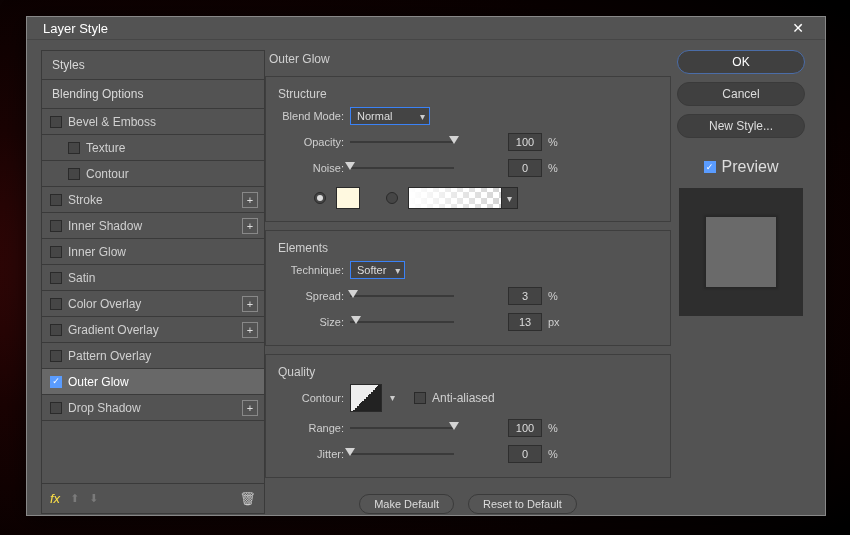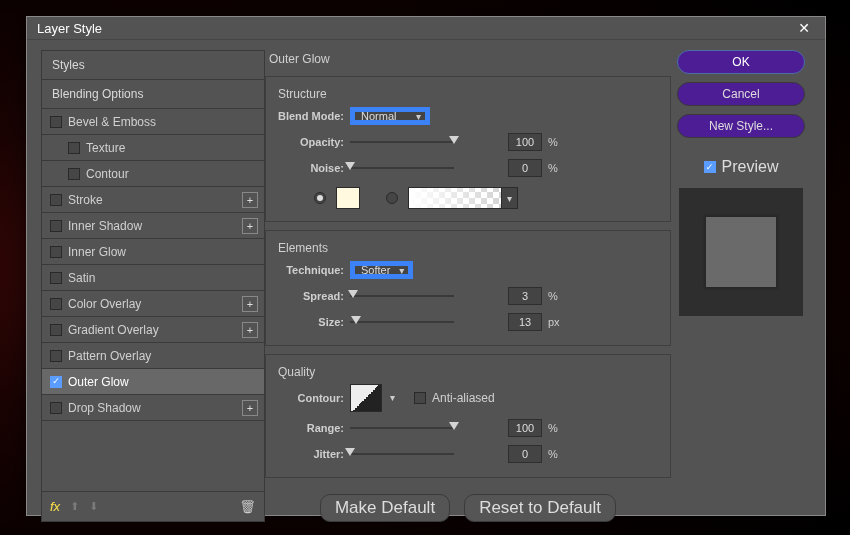--- a/index.html
+++ b/index.html
@@ -1,18 +1,18 @@
 <!DOCTYPE html>
 <html><head>
 <meta charset="utf-8">
 <style>
   * { box-sizing: border-box; margin: 0; padding: 0; font-family: "Segoe UI", Tahoma, sans-serif; }
   body { background: #1a0303; background: radial-gradient(ellipse at 20% 50%, #3a0808 0%, #1a0303 40%, #000 100%); width: 850px; height: 535px; overflow: hidden; position: relative; }
   .dialog { position: absolute; left: 26px; top: 16px; width: 800px; height: 500px; background: #535353; border: 1px solid #888; box-shadow: 0 4px 24px rgba(0,0,0,0.6); display: flex; flex-direction: column; }
-  .titlebar { height: 34px; display: flex; align-items: center; padding: 0 10px; color: #fff; font-size: 13px; background: #535353; border-bottom: 1px solid #464646; }
+  .titlebar { height: 34px; display: flex; align-items: center; padding: 0 16px; color: #fff; font-size: 13px; background: #535353; border-bottom: 1px solid #464646; }
   .titlebar .spacer { flex: 1; }
   .close-x { width: 22px; height: 22px; display: flex; align-items: center; justify-content: center; font-size: 14px; color: #fff; cursor: pointer; }
   .body { flex: 1; display: flex; padding: 10px 14px 12px 14px; }
   
   .styles-panel { width: 224px; background: #535353; border: 1px solid #3a3a3a; display: flex; flex-direction: column; }
   .styles-head { padding: 7px 10px; color: #d9d9d9; font-size: 12px; border-bottom: 1px solid #3a3a3a; }
   .style-row { display: flex; align-items: center; height: 26px; padding: 0 8px; color: #d0d0d0; font-size: 12px; border-bottom: 1px solid #3a3a3a; gap: 6px; position: relative; cursor: pointer; }
   .style-row.sub { padding-left: 26px; }
   .style-row.selected { background: #686868; color: #fff; }
   .chk { width: 12px; height: 12px; border: 1px solid #2a2a2a; background: #464646; display: inline-flex; align-items: center; justify-content: center; }
@@ -22,42 +22,42 @@
   .styles-footer { margin-top: auto; height: 30px; border-top: 1px solid #3a3a3a; display:flex; align-items:center; padding:0 8px; gap:10px; color:#999; }
   .styles-footer .spacer{flex:1;}
   .fx { font-style: italic; font-size: 13px; color:#fde047; }
   .arrow-up, .arrow-down { font-size:11px; color:#7a7a7a; }
   .trash { font-size:13px; color:#ccc; }
   
   .settings { flex:1; color:#d0d0d0; font-size:12px; display:flex; flex-direction:column; gap:6px; }
   .sec-title { font-size:12px; color:#d0d0d0; padding: 2px 0 2px 4px; }
   .group { border:1px solid #3e3e3e; padding: 10px 12px 12px 12px; position:relative; margin-top:2px; }
   .row { display:flex; align-items:center; height:22px; gap:6px; margin-top:4px; }
-  .label { width: 66px; text-align: right; color:#cfcfcf; font-size:11px;font-weight:bold;}
-  .select { background:#444; border:5px solid #3b82f6; color:#ddd; font-size:11px; height:18px; padding:0 18px 0 6px; display:flex; align-items:center; position:relative; min-width:72px;}
+  .label { width: 66px; text-align: right; color:#cfcfcf; font-size:11px;}
+  .select { background:#444; border:1px solid #3b82f6; color:#ddd; font-size:11px; height:18px; padding:0 18px 0 6px; display:flex; align-items:center; position:relative; min-width:72px;}
   .select::after { content:"▾"; position:absolute; right:4px; font-size:10px; color:#ccc;}
   .slider { position:relative; flex:0 0 104px; height:18px; }
   .slider .track { position:absolute; left:0; right:0; top:8px; height:2px; background:#3a3a3a; }
   .slider .thumb { position:absolute; top:3px; width:0; height:0; border-left:5px solid transparent; border-right:5px solid transparent; border-top:8px solid #d4d4d4; transform:translateX(-5px); }
   .numbox { width:34px; height:18px; background:#444; border:1px solid #2e2e2e; color:#ddd; font-size:11px; text-align:center; display:flex; align-items:center; justify-content:center;margin-left:48px;}
   .unit { font-size:11px; color:#cfcfcf; width:16px; }
   .radio-row { display:flex; align-items:center; gap:10px; margin-top:8px; padding-left:36px;}
   .radio { width:12px; height:12px; border:1px solid #2a2a2a; border-radius:50%; background:#464646; display:inline-flex; align-items:center; justify-content:center;}
   .radio.checked::after{content:""; width:6px; height:6px; border-radius:50%; background:#ddd;}
   .swatch { width:24px; height:22px; border:1px solid #2a2a2a; background:#fff9e0; }
   .gradient { width:110px; height:22px; border:1px solid #2a2a2a; background: linear-gradient(to right, #fff 0%, rgba(255,255,255,0) 100%),
     repeating-conic-gradient(#ccc 0% 25%, #fff 0% 50%) 50% / 12px 12px; position:relative;}
   .gradient .drop { position:absolute; right:0; top:0; bottom:0; width:16px; background:#444; display:flex; align-items:center; justify-content:center; border-left:1px solid #2a2a2a; color:#ccc; font-size:10px;}
   .contour-swatch { width:32px; height:28px; background: linear-gradient(135deg, #eee 0 50%, #222 50% 100%); border:1px solid #2a2a2a; position:relative;}
   .contour-swatch::after{content:"▾"; position:absolute; right:-14px; top:7px; font-size:10px; color:#ccc;}
-  .btn { background:#555; border:1px solid #3a3a3a; border-radius:10px; padding:3px 14px; color:#ddd; font-size:17px; cursor:pointer;}
+  .btn { background:#555; border:1px solid #3a3a3a; border-radius:10px; padding:3px 14px; color:#ddd; font-size:11px; cursor:pointer;}
   .btn-row { display:flex; gap:14px; justify-content:center; margin-top:10px;}
   
   .right { width:140px; display:flex; flex-direction:column; gap:8px; align-items:center;}
-  .pill { width:128px; height:24px; border-radius:12px; border:1px solid #3a3a3a; display:flex; align-items:center; justify-content:center; color:#ddd; font-size:12px; background:#4c1d95; cursor:pointer;}
+  .pill { width:128px; height:24px; border-radius:12px; border:1px solid #3a3a3a; display:flex; align-items:center; justify-content:center; color:#ddd; font-size:12px; background:#404040; cursor:pointer;}
   .pill.primary { border:1px solid #4b6da8; color:#fff; }
   .preview-row { display:flex; align-items:center; gap:6px; margin-top:12px; font-size:16px; color:#ddd;}
   .preview-box { width:124px; height:128px; background:#2e2e2e; margin-top:4px; display:flex; align-items:center; justify-content:center;}
   .preview-inner { width:70px; height:70px; background:#6a6a6a; box-shadow: 0 0 2px 2px rgba(0,0,0,0.15);}
 </style>
 </head>
 <body>
 
 <div class="dialog">
   <div class="titlebar">

